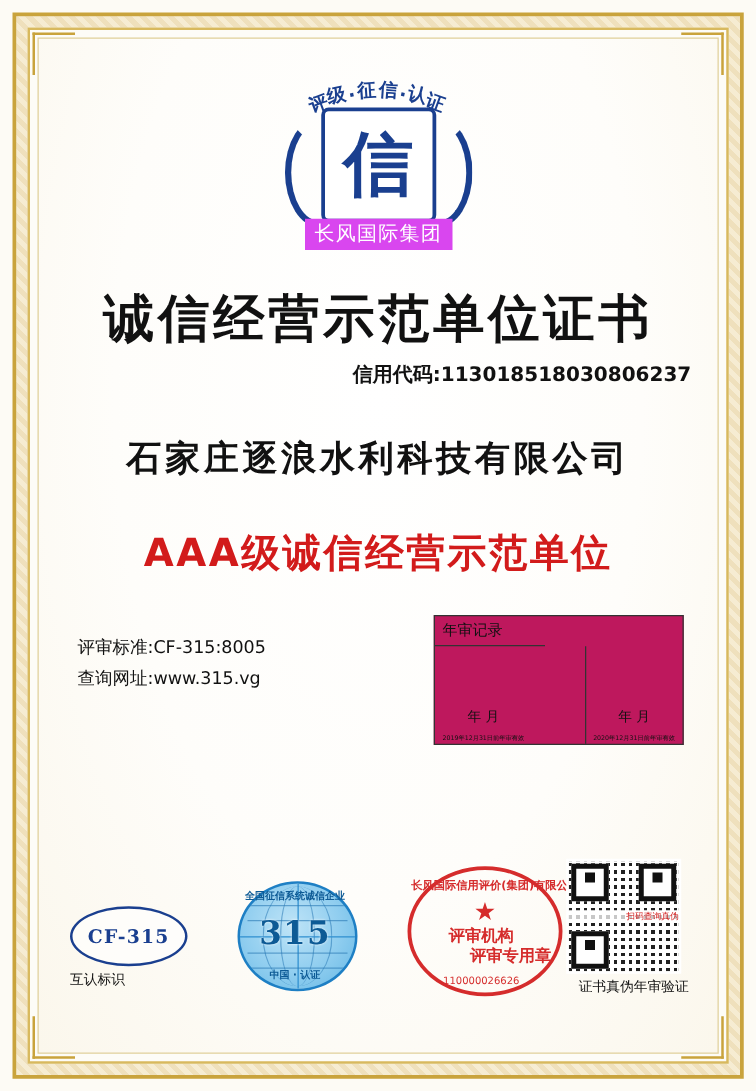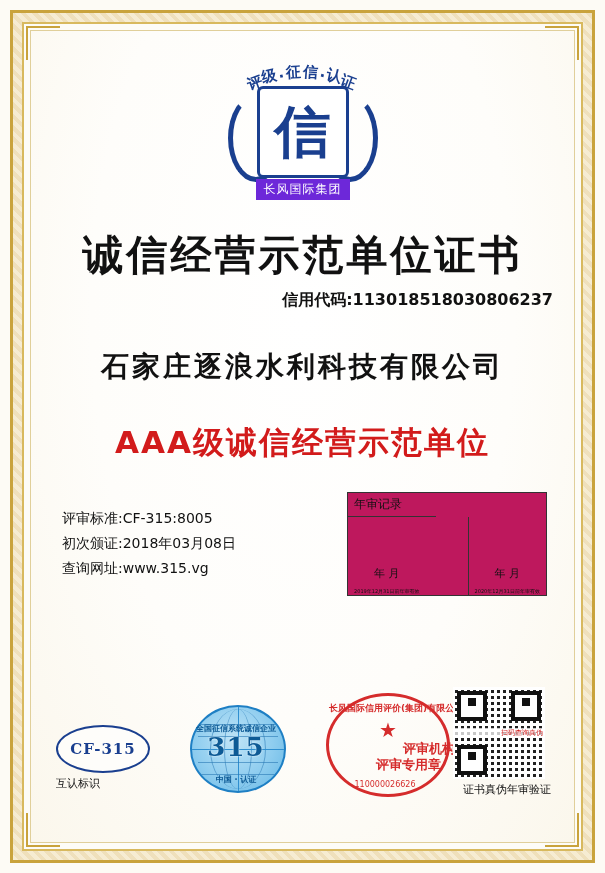--- a/index.html
+++ b/index.html
@@ -120,23 +120,23 @@
     border-radius: 50%;
   }
   .wreath-left  { left: 20px;  border-right-color: transparent; border-top-color: transparent; }
   .wreath-right { right: 20px; border-left-color: transparent;  border-top-color: transparent; }
 
   .emblem-banner {
     position: absolute;
     bottom: 8px;
     left: 50%;
     transform: translateX(-50%);
-    background: #6d28d9;
+    background: #d946ef;
     color: #ffffff;
-    font-size: 12px;
+    font-size: 16px;
     padding: 2px 8px;
     letter-spacing: 1px;
     white-space: nowrap;
     font-family: Liberation Sans, sans-serif;
   }
 
   
   .main-title {
     position: absolute;
     top: 188px;
@@ -350,21 +350,20 @@
   .globe-arc-top, .globe-arc-bottom {
     position: absolute;
     left: 0;
     width: 108px;
     text-align: center;
     font-size: 8px;
     color: #0d5a95;
     font-weight: bold;
     font-family: "DejaVu Sans", sans-serif;
     white-space: nowrap;
-    margin-top: 12px;
   }
   .globe-arc-top { top: 10px; }
   .globe-arc-bottom { bottom: 8px; }
 
   
   .red-seal {
     position: absolute;
     left: 285px;
     bottom: 14px;
     width: 126px;
@@ -395,21 +394,20 @@
     font-size: 20px;
     line-height: 1;
   }
   .red-mid {
     position: absolute;
     top: 44px; left: 0; width: 112px;
     text-align: center;
     font-size: 13px;
     font-weight: bold;
     font-family: "DejaVu Sans", sans-serif;
-    padding-left: 44px;
   }
   .red-mid2 {
     position: absolute;
     top: 60px; left: 0; width: 112px;
     text-align: right;
     font-size: 13px;
     font-weight: bold;
     font-family: "DejaVu Sans", sans-serif;
   }
   .red-arc-bottom {
@@ -495,21 +493,20 @@
       <div class="emblem-banner">长风国际集团</div>
     </div>
 
     <div class="main-title">诚信经营示范单位证书</div>
     <div class="credit-code">信用代码:113018518030806237</div>
     <div class="company">石家庄逐浪水利科技有限公司</div>
     <div class="award">AAA级诚信经营示范单位</div>
 
     <div class="details">
       <div class="row">评审标准:CF-315:8005</div>
-      <div class="row">初次颁证:2018年03月08日</div>
       <div class="row">查询网址:www.315.vg</div>
     </div>
 
     <div class="review-table">
       <div class="review-title">年审记录</div>
       <div class="review-cells">
         <div class="review-cell">
           <div class="ym">年  月</div>
           <div class="note">2019年12月31日前年审有效</div>
         </div>

